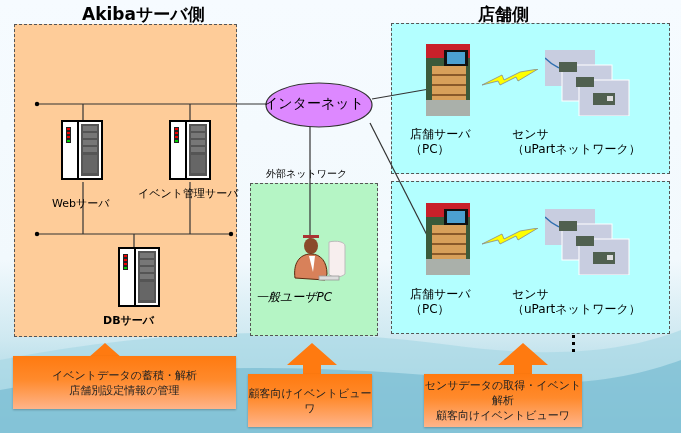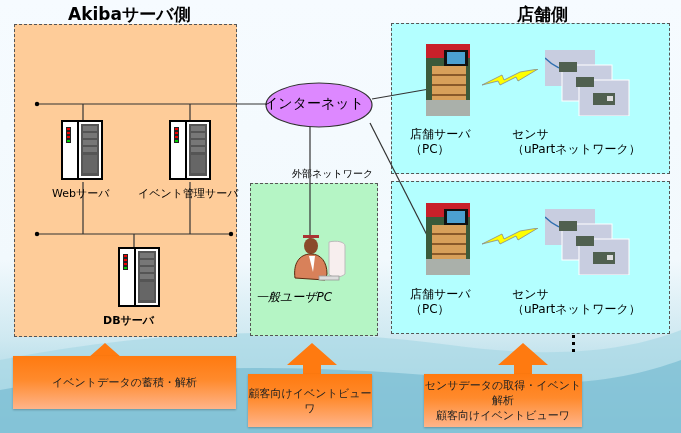--- a/index.html
+++ b/index.html
@@ -18,29 +18,29 @@
     box-shadow:0 1px 2px rgba(0,0,0,.25);display:flex;align-items:center;justify-content:center;flex-direction:column;}
 </style>
 </head>
 <body>
 
 <svg class="wave" viewBox="0 0 681 113" preserveAspectRatio="none">
   <path d="M0,40 C150,10 300,5 450,25 C560,40 630,30 681,10 L681,113 L0,113 Z" fill="#a9d8e6" opacity="0.7"></path>
   <path d="M0,70 C160,40 330,45 480,60 C580,70 640,55 681,40 L681,113 L0,113 Z" fill="#6fb8cf" opacity="0.6"></path>
 </svg>
 
-<div class="title" style="left:68px;top:3px;">Akibaサーバ側</div>
+<div class="title" style="left:82px;top:3px;">Akibaサーバ側</div>
 <div class="region" style="left:14px;top:24px;width:223px;height:133px;background:#fecc99;height:133px;"></div>
 <div class="region" style="left:14px;top:24px;width:223px;height:313px;background:#fecc99;"></div>
 
-<div class="title" style="left:517px;top:3px;">店舗側</div>
+<div class="title" style="left:478px;top:3px;">店舗側</div>
 <div class="region" style="left:391px;top:23px;width:279px;height:151px;background:#b3ffff;"></div>
 <div class="region" style="left:391px;top:181px;width:279px;height:153px;background:#b3ffff;"></div>
 
-<div class="lbl" style="left:266px;top:167px;font-size:10px;margin-left:26px;">外部ネットワーク</div>
+<div class="lbl" style="left:266px;top:167px;font-size:10px;">外部ネットワーク</div>
 <div class="region" style="left:250px;top:183px;width:128px;height:153px;background:#b5f5c5;"></div>
 
 <svg class="lines">
   <g stroke="#333" stroke-width="1.2" fill="none">
     <line x1="37" y1="104" x2="267" y2="104"></line>
     <line x1="83" y1="104" x2="83" y2="120"></line>
     <line x1="190" y1="104" x2="190" y2="120"></line>
     <line x1="83" y1="182" x2="83" y2="234"></line>
     <line x1="190" y1="182" x2="190" y2="234"></line>
     <line x1="37" y1="234" x2="231" y2="234"></line>
@@ -103,21 +103,21 @@
     <rect x="7" y="21" width="3" height="2" fill="#0c0"></rect>
   <rect x="19" y="3" width="22" height="56" fill="#fff"></rect>
     <rect x="21" y="5" width="18" height="52" fill="#555"></rect>
   <rect x="23" y="7" width="14" height="5" fill="#777"></rect>
     <rect x="23" y="14" width="14" height="5" fill="#777"></rect>
     <rect x="23" y="21" width="14" height="5" fill="#777"></rect>
     <rect x="23" y="28" width="14" height="5" fill="#777"></rect>
     <rect x="23" y="36" width="14" height="18" fill="#666"></rect>
 </svg>
 
-<div class="lbl" style="left:52px;top:187px;width:62px;">Webサーバ</div>
+<div class="lbl" style="left:52px;top:197px;width:62px;">Webサーバ</div>
 <div class="lbl" style="left:138px;top:187px;width:104px;">イベント管理サーバ</div>
 <div class="lbl" style="left:103px;top:314px;width:62px;font-weight:bold;">DBサーバ</div>
 
 <svg style="position:absolute;left:289px;top:228px;" width="62" height="56" viewBox="0 0 62 56">
   <ellipse cx="22" cy="18" rx="7" ry="8" fill="#8a4a2a"></ellipse>
   <rect x="14" y="7" width="16" height="3" fill="#a33"></rect>
   <path d="M6,50 C4,36 10,26 22,26 C32,26 38,34 38,46 L36,52 Z" fill="#d8815a" stroke="#5a2a10" stroke-width="1"></path>
   <path d="M20,28 L24,44 L26,28 Z" fill="#fff"></path>
   <path d="M40,14 C48,12 56,14 56,18 L56,46 C52,50 42,50 40,46 Z" fill="#f7eeee" stroke="#bbb" stroke-width="1"></path>
   <rect x="30" y="48" width="20" height="4" fill="#ddd" stroke="#999" stroke-width=".8"></rect>
@@ -201,20 +201,21 @@
 </svg>
 <svg style="position:absolute;left:287px;top:343px;" width="50" height="32">
   <polygon points="25,0 50,22 34,22 34,32 16,32 16,22 0,22" fill="#ff7a10"></polygon>
 </svg>
 <svg style="position:absolute;left:498px;top:343px;" width="50" height="32">
   <polygon points="25,0 50,22 34,22 34,32 16,32 16,22 0,22" fill="#ff7a10"></polygon>
 </svg>
 
 <div class="feature" style="left:13px;top:356px;width:223px;height:53px;">
   <div>イベントデータの蓄積・解析</div>
+  <div>店舗別設定情報の管理</div>
 </div>
 <div class="feature" style="left:248px;top:374px;width:124px;height:53px;">
   <div>顧客向けイベントビューワ</div>
 </div>
 <div class="feature" style="left:424px;top:374px;width:158px;height:53px;">
   <div>センサデータの取得・イベント解析</div>
   <div>顧客向けイベントビューワ</div>
 </div>
 
 </body></html>

